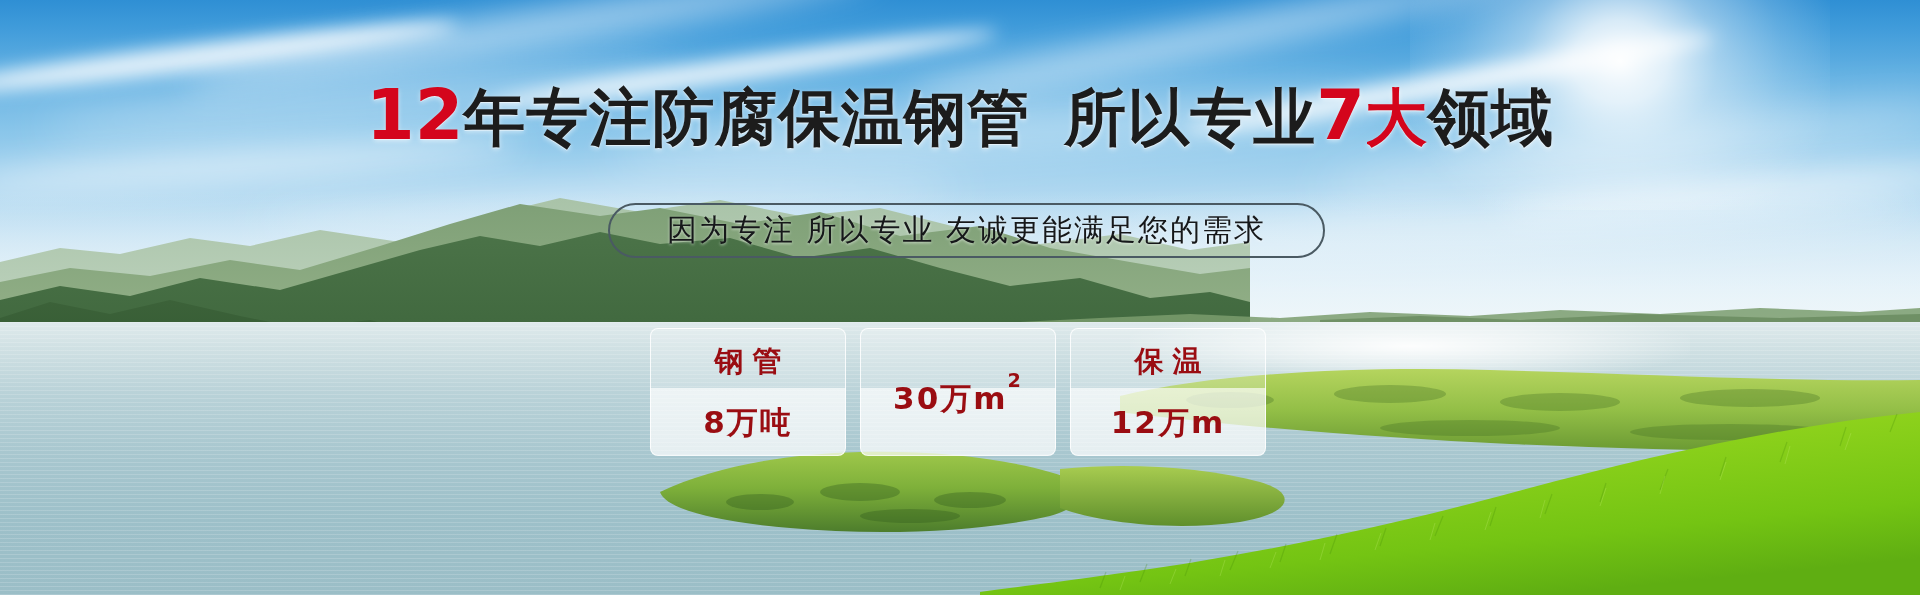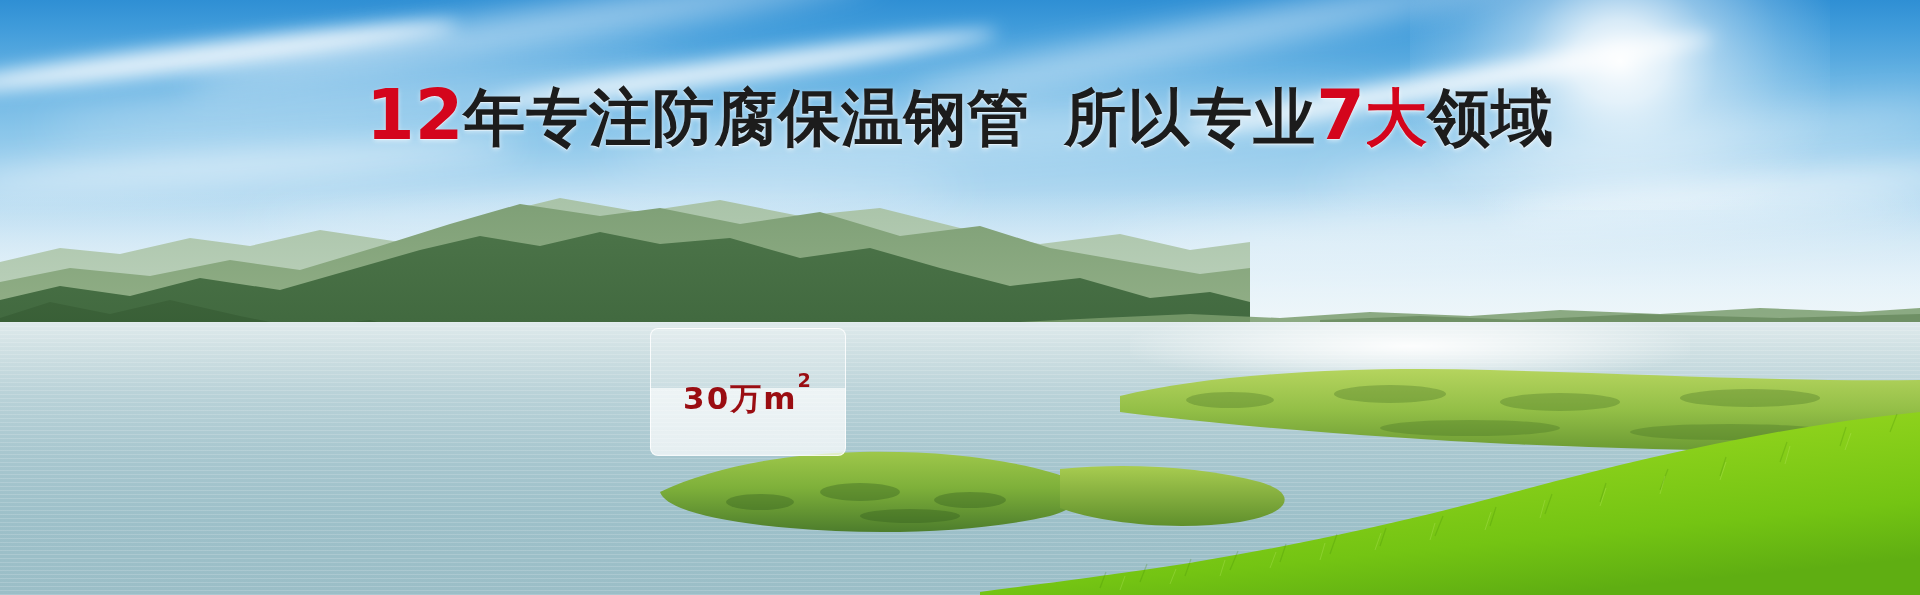--- a/index.html
+++ b/index.html
@@ -306,24 +306,35 @@
     </g>
     <g opacity=".22" stroke="#d8f58a" stroke-width="1" fill="none">
       <path d="M140,190 l5,-14 M190,184 l6,-15 M240,176 l5,-16 M290,168 l6,-16 M340,160 l5,-17 M395,150 l6,-17 M450,140 l5,-17 M505,130 l6,-18 M560,118 l5,-18 M620,106 l6,-18 M680,94 l5,-18 M740,80 l6,-18 M805,64 l5,-18 M865,50 l6,-17"></path>
     </g>
   </svg>
 
   <div class="headline">
     <span class="num">12</span><span>年专注防腐保温钢管</span><span class="gap"></span><span>所以专业</span><span class="num red">7</span><span class="red">大</span><span>领域</span>
   </div>
 
+  <div class="subtitle-pill">
+    <span>因为专注 所以专业 友诚更能满足您的需求</span>
+  </div>
 
   <div class="stats">
 
+    <div class="stat-card">
+      <div class="stat-title">钢管</div>
+      <div class="stat-value"><span>8万吨</span></div>
+    </div>
 
     <div class="stat-card">
       <div class="stat-value"><span>30万m</span><sup>2</sup></div>
     </div>
 
+    <div class="stat-card">
+      <div class="stat-title">保温</div>
+      <div class="stat-value"><span>12万m</span></div>
+    </div>
 
   </div>
 
 </div>
 
 </body></html>

